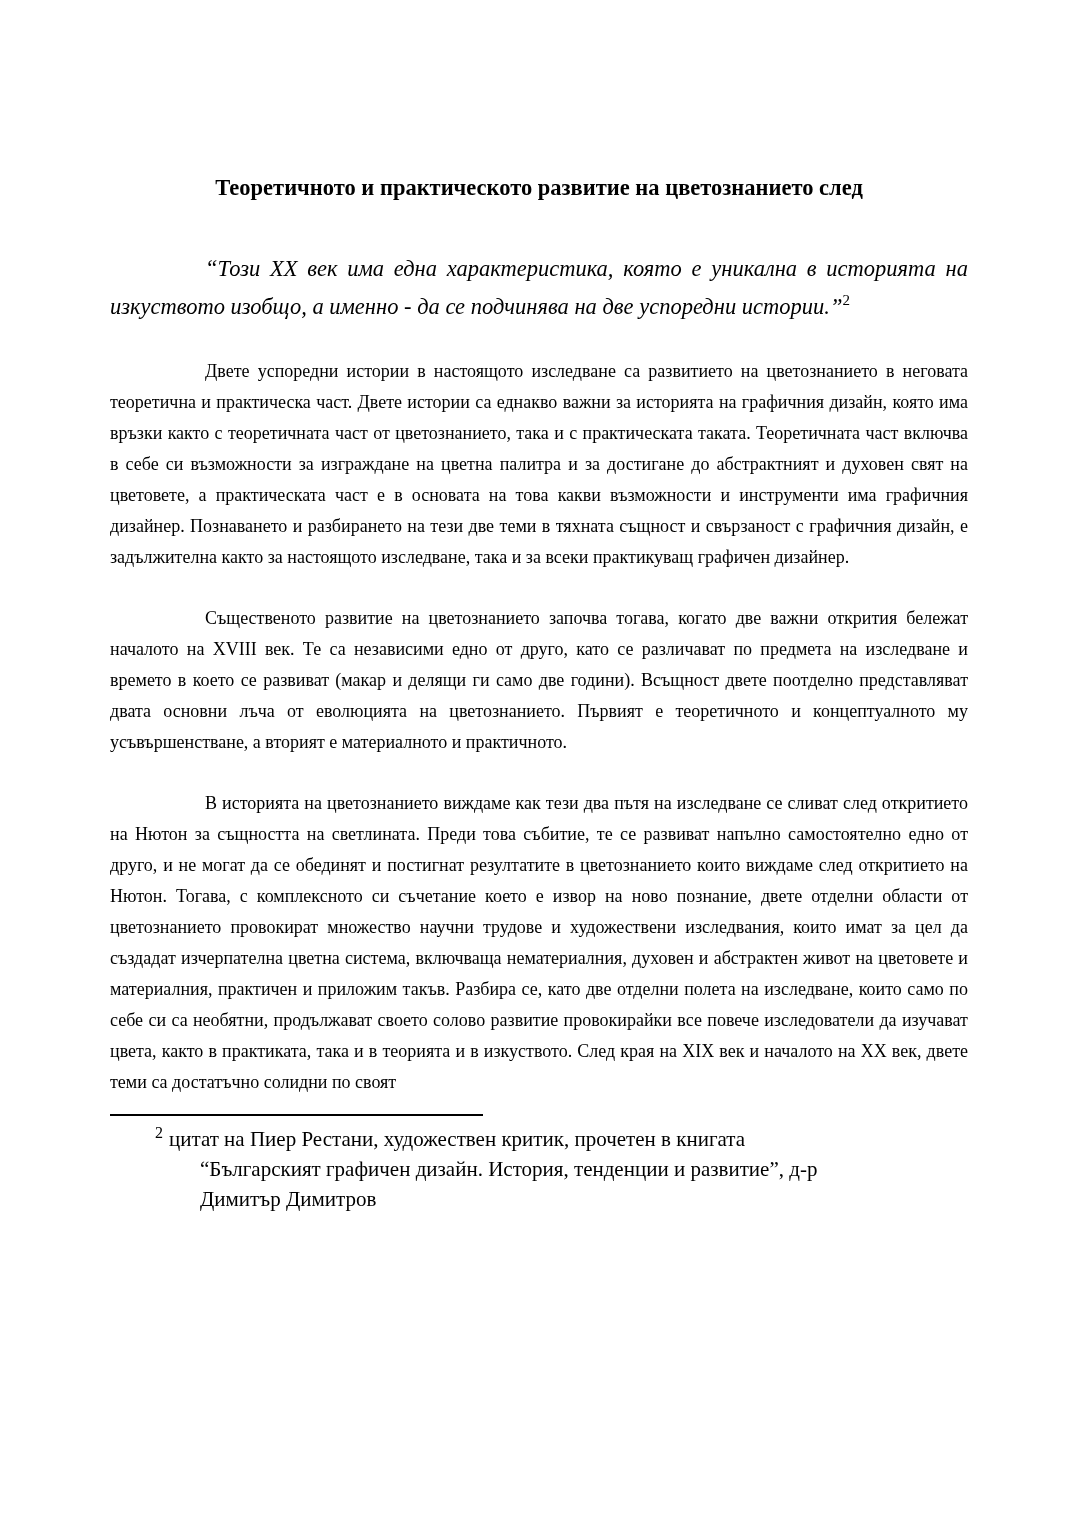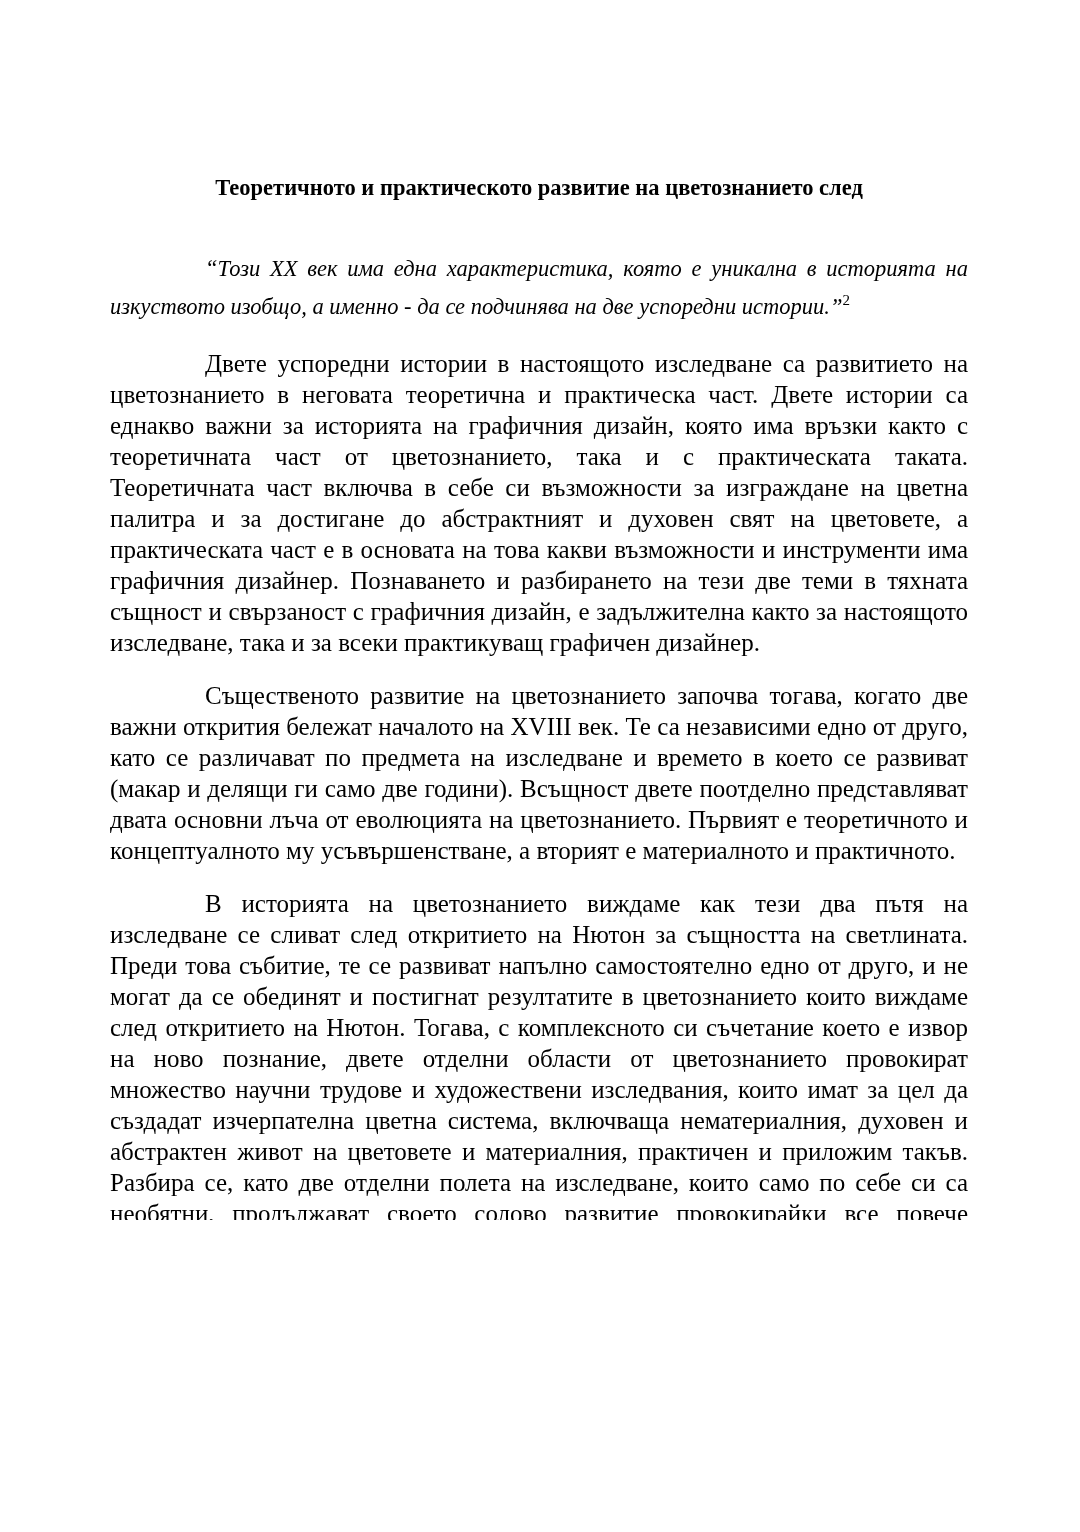--- a/index.html
+++ b/index.html
@@ -31,22 +31,22 @@
     text-align: justify;
     text-indent: 95px;
   }
   .epigraph sup {
     font-style: normal;
     font-size: 15px;
     line-height: 0;
     vertical-align: 9px;
   }
   p.body-par {
-    margin-top: 22px;
-    font-size: 25px;
+    margin-top: 30px;
+    font-size: 18px;
     line-height: 31px;
     text-align: justify;
     text-indent: 95px;
   }
   .footnote-area {
     margin-top: 16px;
   }
   .footnote-rule {
     width: 373px;
     border: 0;
@@ -87,17 +87,25 @@
     </div>
 
     <div class="epigraph"><span>“Този XX век има една характеристика, която е уникална в историята на изкуството изобщо, а именно - да се подчинява на две успоредни истории.”</span><sup>2</sup></div>
 
     <p class="body-par">Двете успоредни истории в настоящото изследване са развитието на цветознанието в неговата теоретична и практическа част. Двете истории са еднакво важни за историята на графичния дизайн, която има връзки както с теоретичната част от цветознанието, така и с практическата таката. Теоретичната част включва в себе си възможности за изграждане на цветна палитра и за достигане до абстрактният и духовен свят на цветовете, а практическата част е в основата на това какви възможности и инструменти има графичния дизайнер. Познаването и разбирането на тези две теми в тяхната същност и свързаност с графичния дизайн, е задължителна както за настоящото изследване, така и за всеки практикуващ графичен дизайнер.</p>
 
     <p class="body-par">Същественото развитие на цветознанието започва тогава, когато две важни открития бележат началото на XVIII век. Те са независими едно от друго, като се различават по предмета на изследване и времето в което се развиват (макар и делящи ги само две години). Всъщност двете поотделно представляват двата основни лъча от еволюцията на цветознанието. Първият е теоретичното и концептуалното му усъвършенстване, а вторият е материалното и практичното.</p>
 
     <p class="body-par">В историята на цветознанието виждаме как тези два пътя на изследване се сливат след откритието на Нютон за същността на светлината. Преди това събитие, те се развиват напълно самостоятелно едно от друго, и не могат да се обединят и постигнат резултатите в цветознанието които виждаме след откритието на Нютон. Тогава, с комплексното си съчетание което е извор на ново познание, двете отделни области от цветознанието провокират множество научни трудове и художествени изследвания, които имат за цел да създадат изчерпателна цветна система, включваща нематериалния, духовен и абстрактен живот на цветовете и материалния, практичен и приложим такъв. Разбира се, като две отделни полета на изследване, които само по себе си са необятни, продължават своето солово развитие провокирайки все повече изследователи да изучават цвета, както в практиката, така и в теорията и в изкуството. След края на XIX век и началото на XX век, двете теми са достатъчно солидни по своят</p>
 
+    <div class="footnote-area">
+      <hr class="footnote-rule">
+      <div class="footnote">
+        <div class="fn-first"><sup>2</sup><span>цитат на Пиер Рестани, художествен критик, прочетен в книгата</span></div>
+        <div class="fn-cont">“Българският графичен дизайн. История, тенденции и развитие”, д-р</div>
+        <div class="fn-cont">Димитър Димитров</div>
+      </div>
+    </div>
 
     <div class="page-number">22</div>
 
   </div>
 </div>
 
 </body></html>

